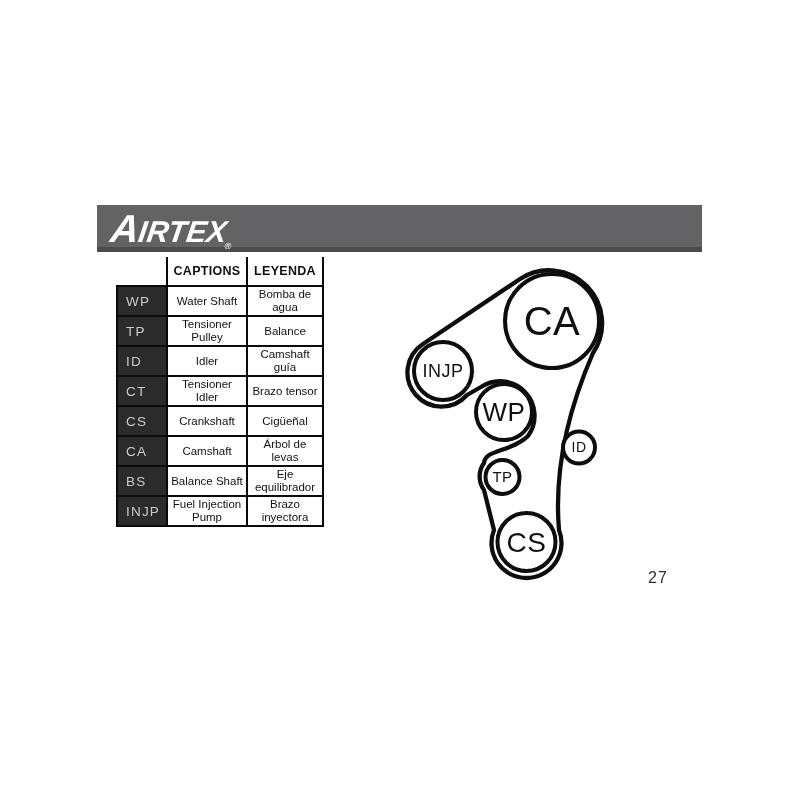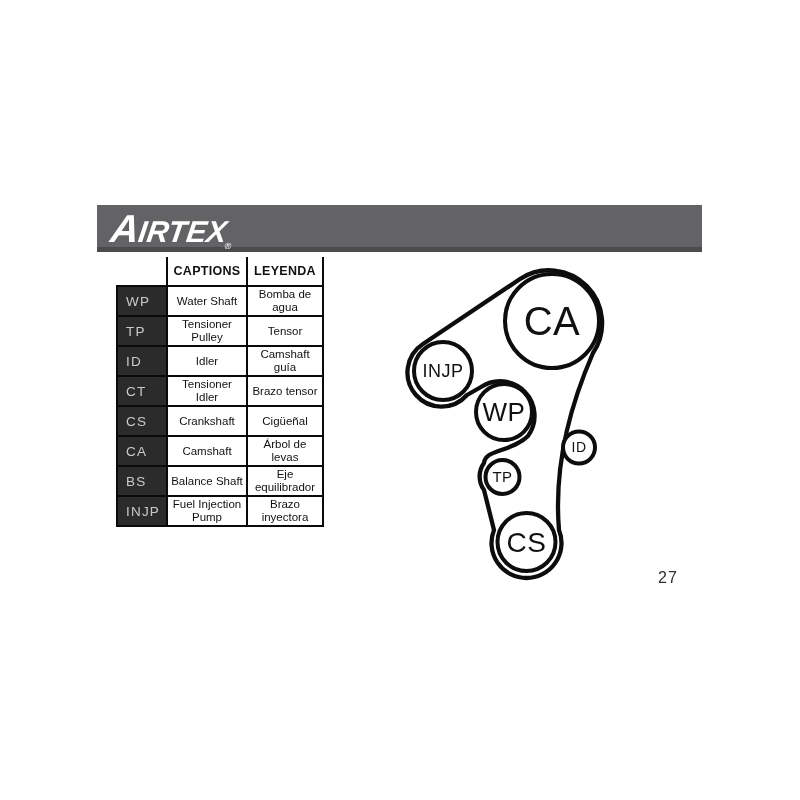--- a/index.html
+++ b/index.html
@@ -43,21 +43,21 @@
   }
   .legend td.caption, .legend td.leyenda {
     font-size:11.5px; line-height:1.12; color:#111; background:#ffffff;
   }
 
   
   .diagram-svg { position:absolute; left:398px; top:256px; }
 
   
   .page-number {
-    position:absolute; left:648px; top:569px; width:40px; text-align:center;
+    position:absolute; left:648px; top:569px; width:40px; 
     font-size:16px; color:#2e2e2e; letter-spacing:1px;
   }
 </style>
 </head>
 <body>
 
 <div class="page">
 
   <div class="header-bar" id="header-bar" style="background: rgb(99, 99, 102); border-bottom-color: rgb(75, 75, 77);">
     <div class="logo">
@@ -81,21 +81,21 @@
     <tbody id="legend-body">
     <tr>
       <td class="code">WP</td>
       <td class="caption">Water Shaft</td>
       <td class="leyenda">Bomba de agua</td>
     </tr>
 
     <tr>
       <td class="code">TP</td>
       <td class="caption">Tensioner Pulley</td>
-      <td class="leyenda">Tensor</td>
+      <td class="leyenda">Balance</td>
     </tr>
 
     <tr>
       <td class="code">ID</td>
       <td class="caption">Idler</td>
       <td class="leyenda">Camshaft guía</td>
     </tr>
 
 
     <tr>

